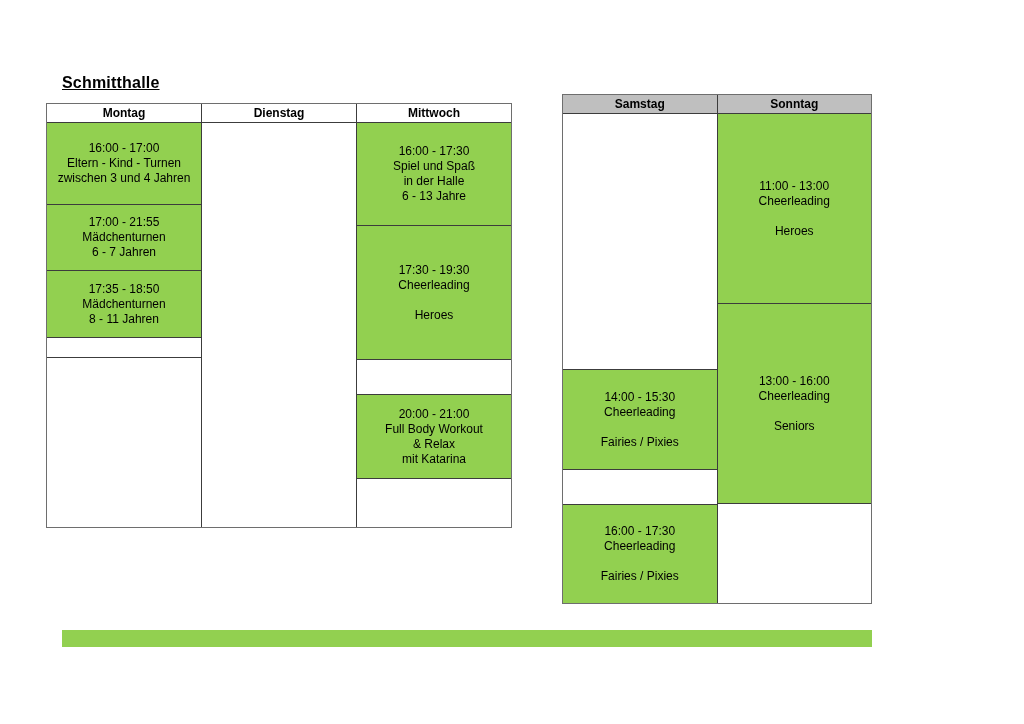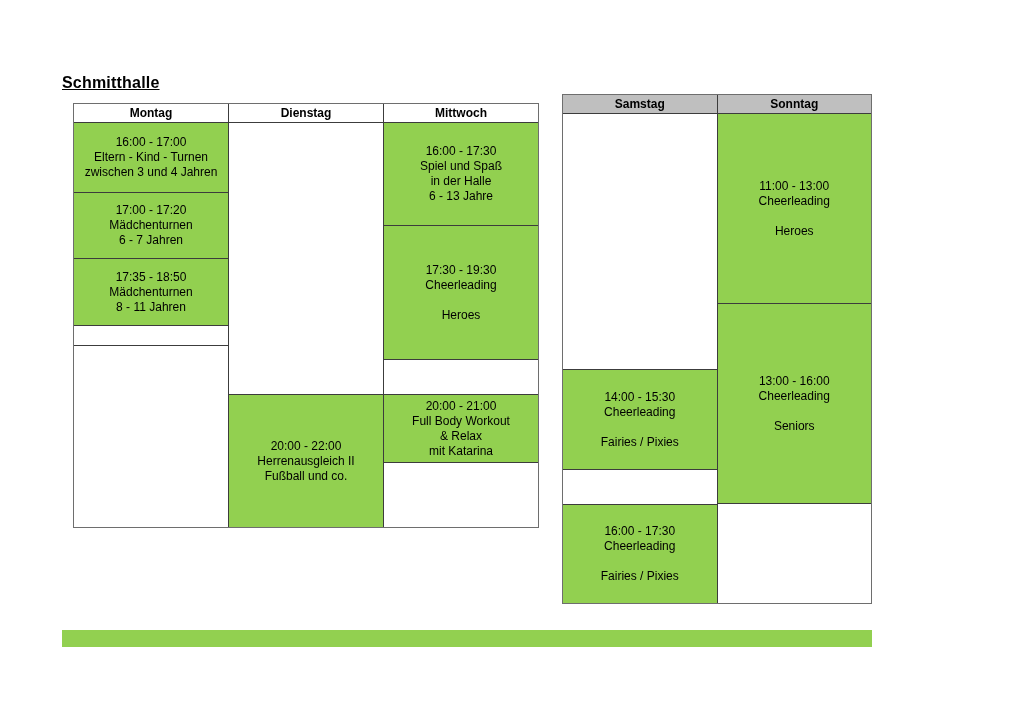--- a/index.html
+++ b/index.html
@@ -22,21 +22,21 @@
     letter-spacing: 0.2px;
   }
 
   .tbl {
     position: absolute;
     border: 1px solid #6e6e6e;
     background: #ffffff;
     display: flex;
     flex-direction: column;
   }
-  .tbl-left  { left: 73px;  top: 103px; width: 466px; height: 425px; }
+  .tbl-left  { left: 46px;  top: 103px; width: 466px; height: 425px; }
   .tbl-right { left: 562px; top: 94px; width: 310px; height: 510px; }
 
   .hdr-row { display: flex; height: 19px; flex: 0 0 19px; border-bottom: 1px solid #3c3c3c; }
   .hdr-cell {
     flex: 1 1 0;
     display: flex; align-items: center; justify-content: center;
     font-size: 12px; font-weight: bold;
     border-right: 1px solid #3c3c3c;
     background: #ffffff;
   }
@@ -77,51 +77,48 @@
 
   <div class="tbl tbl-left">
     <div class="hdr-row">
       <div class="hdr-cell">Montag</div>
       <div class="hdr-cell">Dienstag</div>
       <div class="hdr-cell">Mittwoch</div>
     </div>
     <div class="cols">
 
       <div class="col">
-        <div class="cell green" style="height:70px">16:00 - 17:00
+        <div class="cell green" style="height:82px">16:00 - 17:00
 Eltern - Kind - Turnen
 zwischen 3 und 4 Jahren</div>
-        <div class="cell green" style="height:66px">17:00 - 17:20
+        <div class="cell green" style="height:66px">17:00 - 21:55
 Mädchenturnen
 6 - 7 Jahren</div>
         <div class="cell green" style="height:67px">17:35 - 18:50
 Mädchenturnen
 8 - 11 Jahren</div>
         <div class="cell white" style="height:20px"></div>
         <div class="cell white fill"></div>
       </div>
 
       <div class="col">
         <div class="cell white" style="height:272px"></div>
-        <div class="cell green fill">20:00 - 22:00
-Herrenausgleich II
-Fußball und co.</div>
       </div>
 
       <div class="col">
         <div class="cell green" style="height:103px">16:00 - 17:30
 Spiel und Spaß
 in der Halle
 6 - 13 Jahre</div>
         <div class="cell green" style="height:134px">17:30 - 19:30
 Cheerleading
 
 Heroes</div>
         <div class="cell white" style="height:35px"></div>
-        <div class="cell green" style="height:68px">20:00 - 21:00
+        <div class="cell green" style="height:84px">20:00 - 21:00
 Full Body Workout
 &amp; Relax
 mit Katarina</div>
         <div class="cell white fill"></div>
       </div>
 
     </div>
   </div>
 
   <div class="tbl tbl-right">

